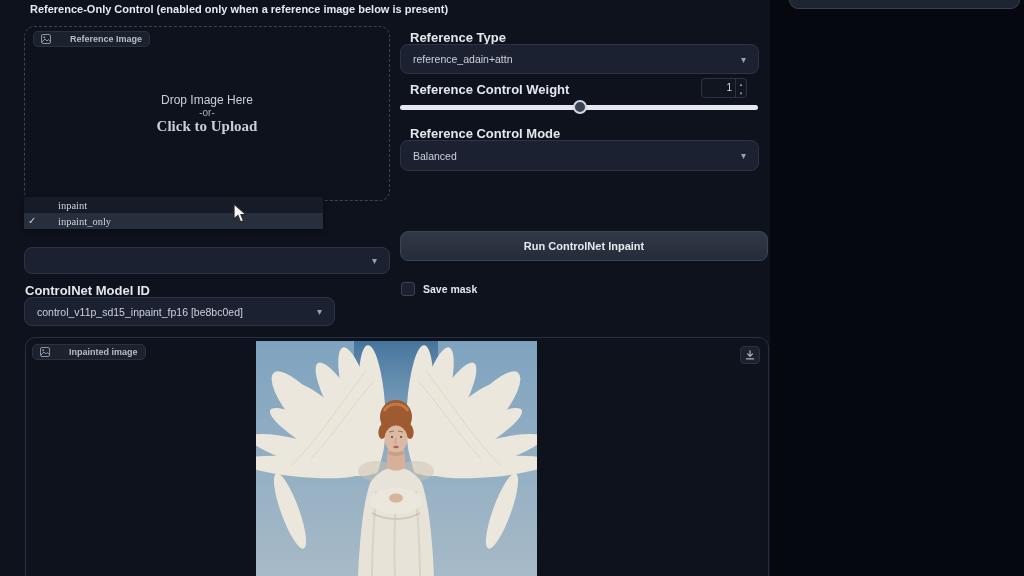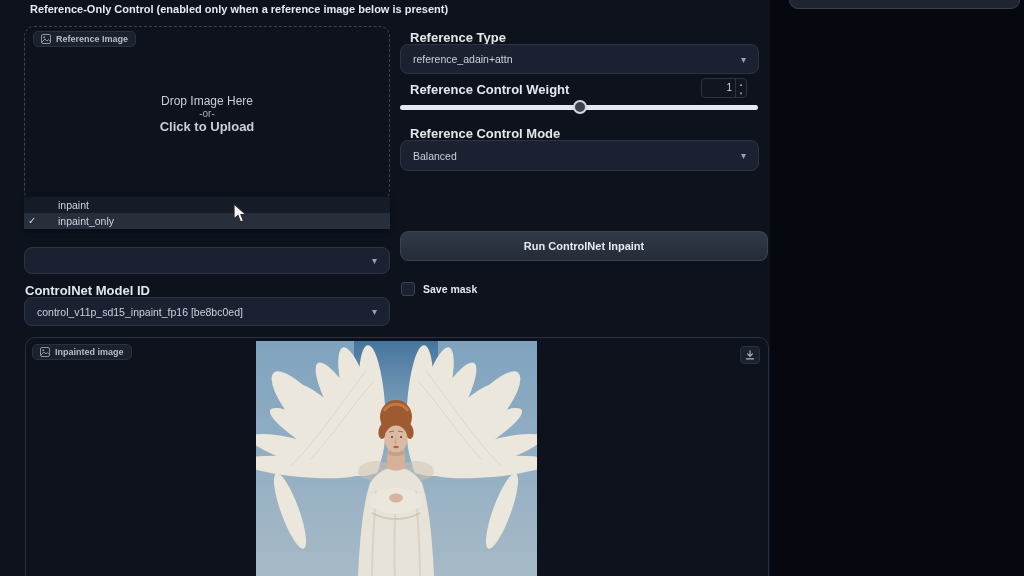--- a/index.html
+++ b/index.html
@@ -11,37 +11,37 @@
     font-family: "Liberation Sans", "DejaVu Sans", sans-serif;
   }
 
   .right-strip { position: absolute; left: 770px; top: 0; width: 254px; height: 100%; background: #060810; }
   .top-right-edge { position: absolute; left: 789px; top: -9px; width: 231px; height: 18px; border-radius: 9px; background: #1e2531; border: 1px solid #39414f; }
 
   .page-title { position: absolute; left: 30px; top: 3px; font-size: 11px; font-weight: 700; color: #e6e9ef; }
 
   
   .ref-image-box { position: absolute; left: 24px; top: 26px; width: 366px; height: 175px; border: 1px dashed #3c4454; border-radius: 10px; background: #0d121c; }
-  .panel-tag { position: absolute; display: flex; align-items: center; gap: 5px; background: #1b212d; border: 1px solid #2a3240; border-radius: 5px; padding: 2px 7px; font-size: 9px; font-weight: 600; color: #b6bcc8; z-index: 3; }
+  .panel-tag { position: absolute; display: flex; align-items: center; gap: 19px; background: #1b212d; border: 1px solid #2a3240; border-radius: 5px; padding: 2px 7px; font-size: 9px; font-weight: 600; color: #b6bcc8; z-index: 3; }
   .ref-tag { left: 8px; top: 4px; }
   .drop-zone { position: absolute; inset: 0; display: flex; flex-direction: column; align-items: center; justify-content: center; gap: 0; color: #c9ced8; cursor: pointer; }
   .drop-main { font-size: 12px; }
   .drop-or { font-size: 10px; color: #a9afbb; }
-  .drop-upload { font-size: 13px; font-weight: 600; }
-
-  
-  .dd-list { position: absolute; left: 24px; top: 197px; width: 366px; background: #151b27; z-index: 6; box-shadow: 0 2px 6px rgba(0,0,0,.35); }
+  .drop-upload { font-size: 15px; font-weight: 600; font-family: Liberation Serif, serif; }
+
+  
+  .dd-list { position: absolute; left: 24px; top: 197px; width: 299px; background: #151b27; z-index: 6; box-shadow: 0 2px 6px rgba(0,0,0,.35); font-family: Liberation Serif, serif; }
   .dd-row { height: 16px; display: flex; align-items: center; padding-left: 34px; font-size: 10.5px; color: #ced3dc; position: relative; cursor: pointer; }
   .dd-row.selected { background: #272e3c; }
   .dd-check { position: absolute; left: 4px; top: 2px; font-size: 10px; color: #cdd2db; }
 
   
   .dropdown { position: absolute; background: #1b2130; border: 1px solid #2d3545; border-radius: 8px; display: flex; align-items: center; justify-content: space-between; color: #ccd1db; font-size: 10.5px; padding: 1px 12px; cursor: pointer; }
   .dd-empty { left: 24px; top: 247px; width: 366px; height: 27px; }
-  .dd-model { left: 24px; top: 297px; width: 366px; height: 29px; }
+  .dd-model { left: 24px; top: 297px; width: 311px; height: 29px; }
   .dd-type  { left: 400px; top: 44px; width: 359px; height: 30px; }
   .dd-mode  { left: 400px; top: 140px; width: 359px; height: 31px; }
   .caret { font-size: 10px; color: #98a0ae; }
 
   .block-label { position: absolute; font-size: 13px; font-weight: 700; color: #e4e7ed; }
   .label-model  { left: 25px;  top: 283px; }
   .label-type   { left: 410px; top: 30px; }
   .label-weight { left: 410px; top: 82px; }
   .label-mode   { left: 410px; top: 126px; }
 

